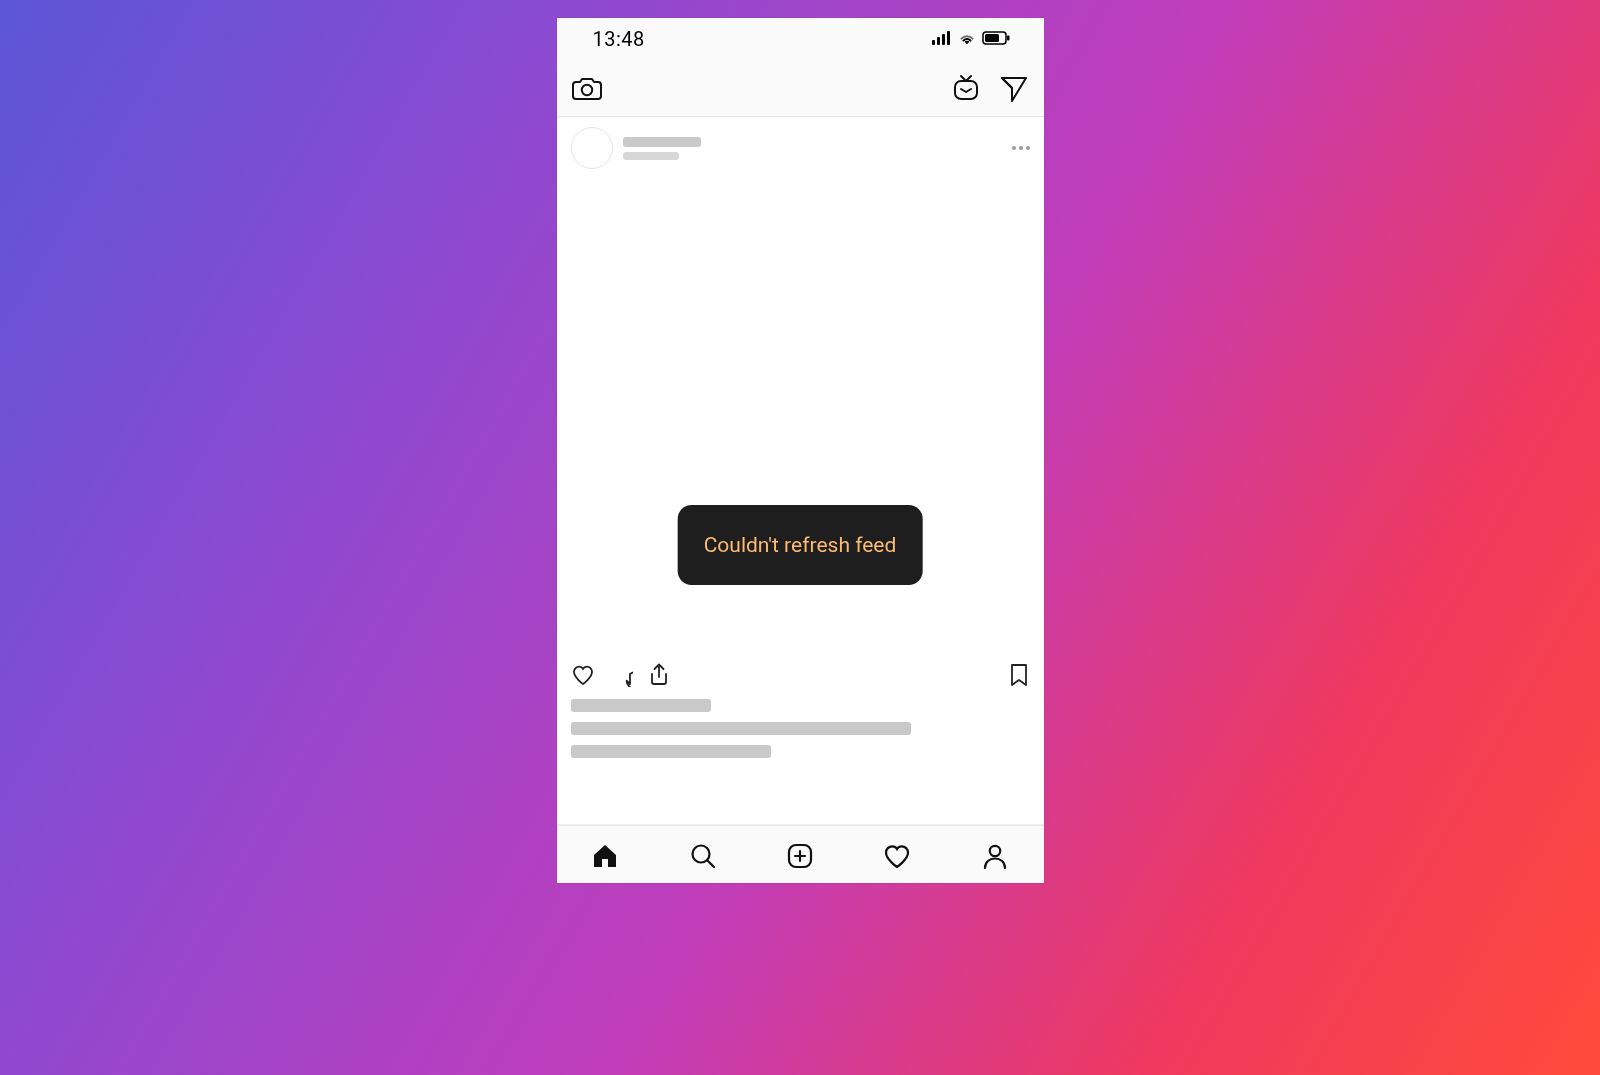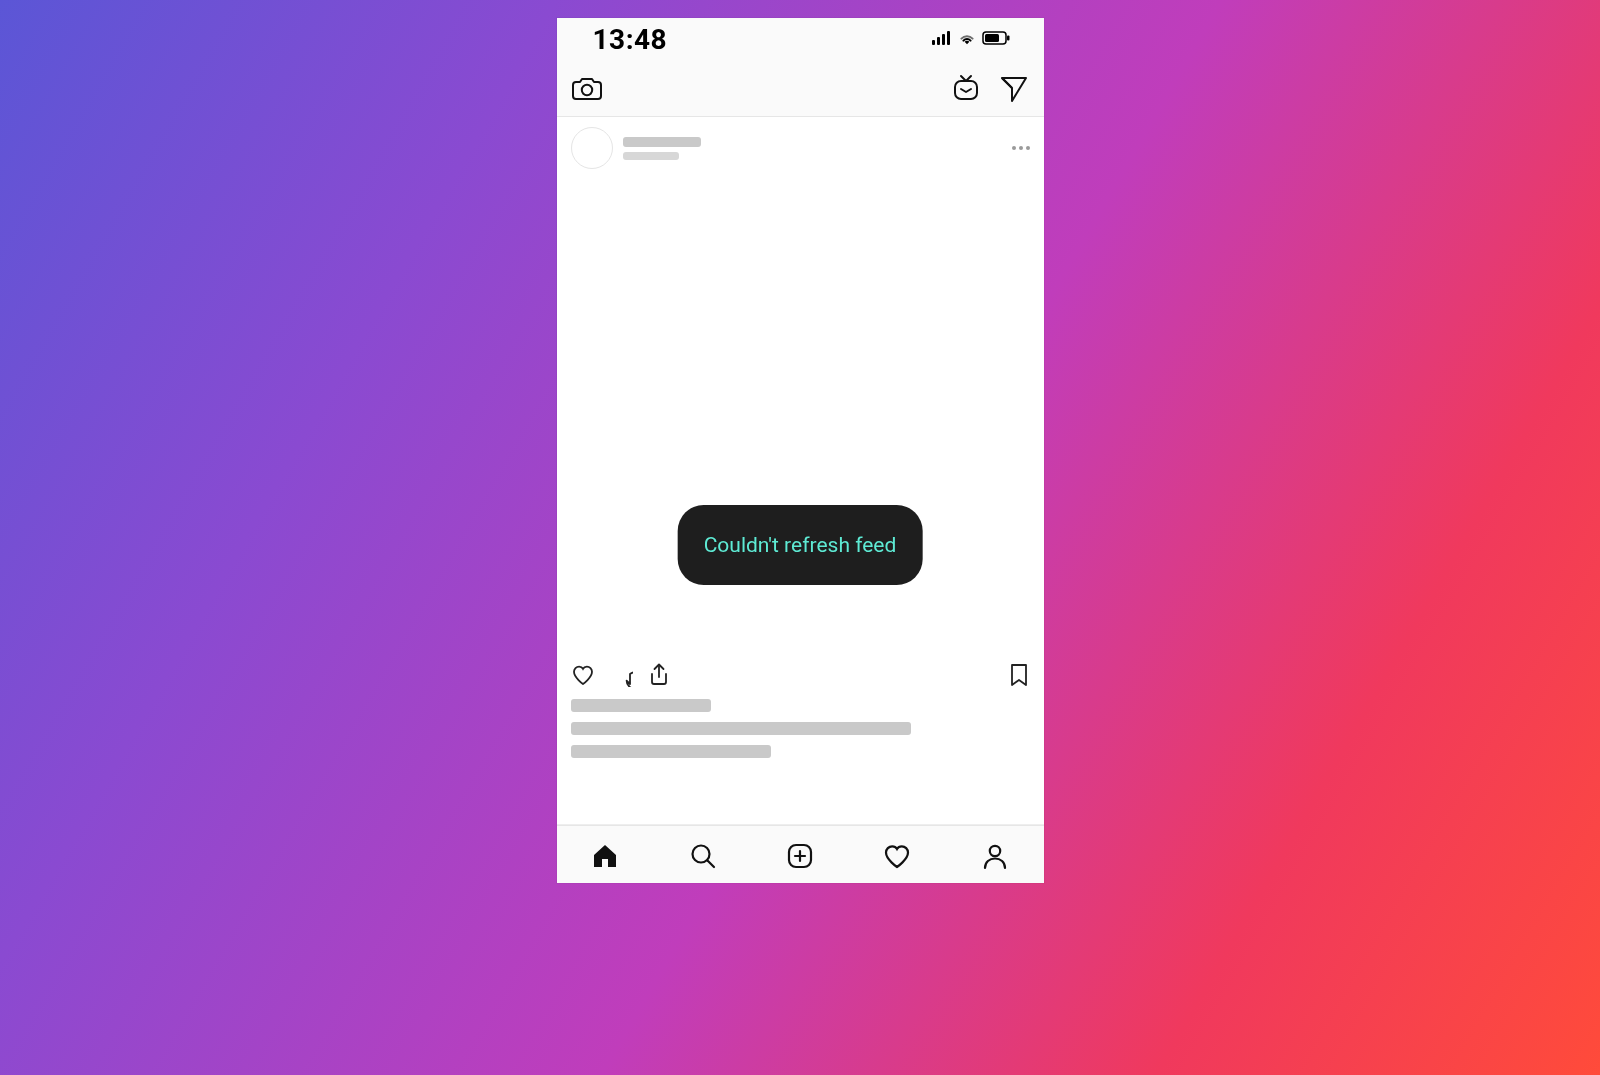--- a/index.html
+++ b/index.html
@@ -33,22 +33,22 @@
   
   .statusbar {
     height: 42px;
     display: flex;
     align-items: center;
     justify-content: space-between;
     padding: 0 34px 0 36px;
     color: #000;
   }
   .statusbar .time {
-    font-size: 28px;
-    font-weight: 700;
+    font-size: 20px;
+    font-weight: 400;
     letter-spacing: 0.5px;
   }
   .statusbar .right {
     display: flex;
     align-items: center;
     gap: 6px;
   }
 
   
   .topbar {
@@ -140,24 +140,24 @@
   .caption .row.r2 { width: 340px; }
   .caption .row.r3 { width: 200px; margin-bottom: 0; }
 
   
   .toast {
     position: absolute;
     left: 50%;
     top: 388px;
     transform: translateX(-50%);
     background: #1e1e1e;
-    color: #5eead4;
+    color: #fdba74;
     font-size: 21px;
     padding: 28px 26px;
-    border-radius: 26px;
+    border-radius: 14px;
     white-space: nowrap;
   }
 
   
   .bottomnav {
     height: 60px;
     border-top: 1px solid #e6e6e6;
     display: flex;
     align-items: center;
     justify-content: space-around;

